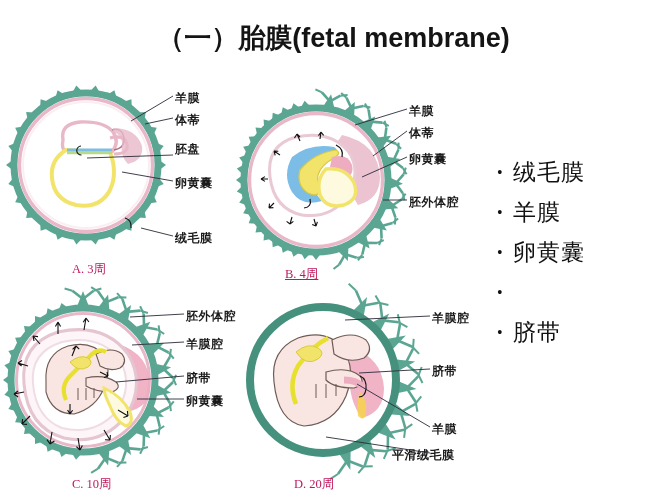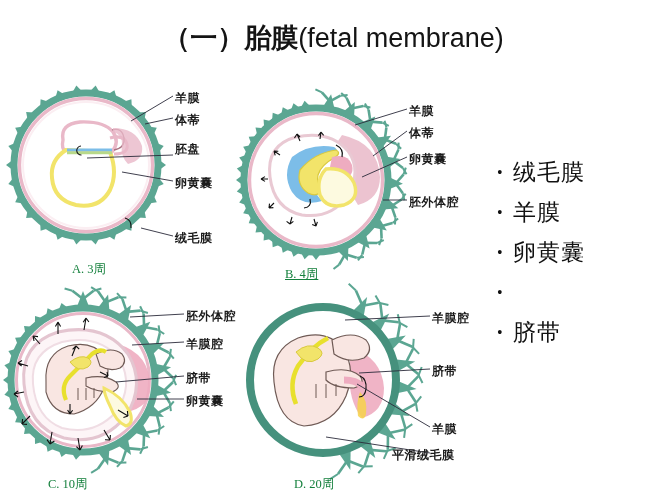--- a/index.html
+++ b/index.html
@@ -3,26 +3,26 @@
 <meta charset="utf-8">
 <style>
   html,body{margin:0;padding:0;background:#ffffff;}
   body{width:667px;height:500px;overflow:hidden;
        font-family:"Liberation Serif","DejaVu Serif",serif;color:#111;}
   #root{position:relative;width:667px;height:500px;background:#fff;}
 
   .title{position:absolute;left:0;top:20px;width:667px;text-align:center;
          font-size:27px;font-weight:bold;letter-spacing:0px;color:#141414;
          font-family:"Liberation Serif","DejaVu Serif",serif;white-space:nowrap;}
-  .title .en{font-family:"Liberation Sans","DejaVu Sans",sans-serif;font-weight:normal;}
+  .title .en{font-family:"Liberation Sans","DejaVu Sans",sans-serif;font-weight:bold;}
 
   .fig{position:absolute;}
   .fig svg{display:block;overflow:visible;}
 
-  .cap{position:absolute;font-size:12.5px;color:#15803d;white-space:nowrap;
+  .cap{position:absolute;font-size:12.5px;color:#be185d;white-space:nowrap;
        font-family:"Liberation Serif","DejaVu Serif",serif;}
 
   .lbl{position:absolute;font-size:12px;color:#1a1a1a;white-space:nowrap;
        font-family:"Liberation Serif","DejaVu Serif",serif;font-weight:600;
        letter-spacing:.5px;}
 
   .leaders{position:absolute;left:0;top:0;width:667px;height:500px;
            pointer-events:none;}
 
   .bullets{position:absolute;left:497px;top:160px;width:165px;}
@@ -423,21 +423,21 @@
   <div class="lbl" style="left:186px;top:370px;">脐带</div>
   <div class="lbl" style="left:186px;top:393px;">卵黄囊</div>
 
   <div class="lbl" style="left:432px;top:310px;">羊膜腔</div>
   <div class="lbl" style="left:432px;top:363px;">脐带</div>
   <div class="lbl" style="left:432px;top:421px;">羊膜</div>
   <div class="lbl" style="left:392px;top:447px;">平滑绒毛膜</div>
 
   <div class="cap" style="left:72px;top:261px;">A. 3周</div>
   <div class="cap" style="left:285px;top:266px;text-decoration:underline;">B. 4周</div>
-  <div class="cap" style="left:48px;top:476px;">C. 10周</div>
+  <div class="cap" style="left:72px;top:476px;">C. 10周</div>
   <div class="cap" style="left:294px;top:476px;text-align:center;">D. 20周</div>
 
   <div class="bullets">
     <div class="bullet">
       <span class="dot">•</span>
       <span class="btxt">绒毛膜</span>
     </div>
     <div class="bullet">
       <span class="dot">•</span>
       <span class="btxt">羊膜</span>

